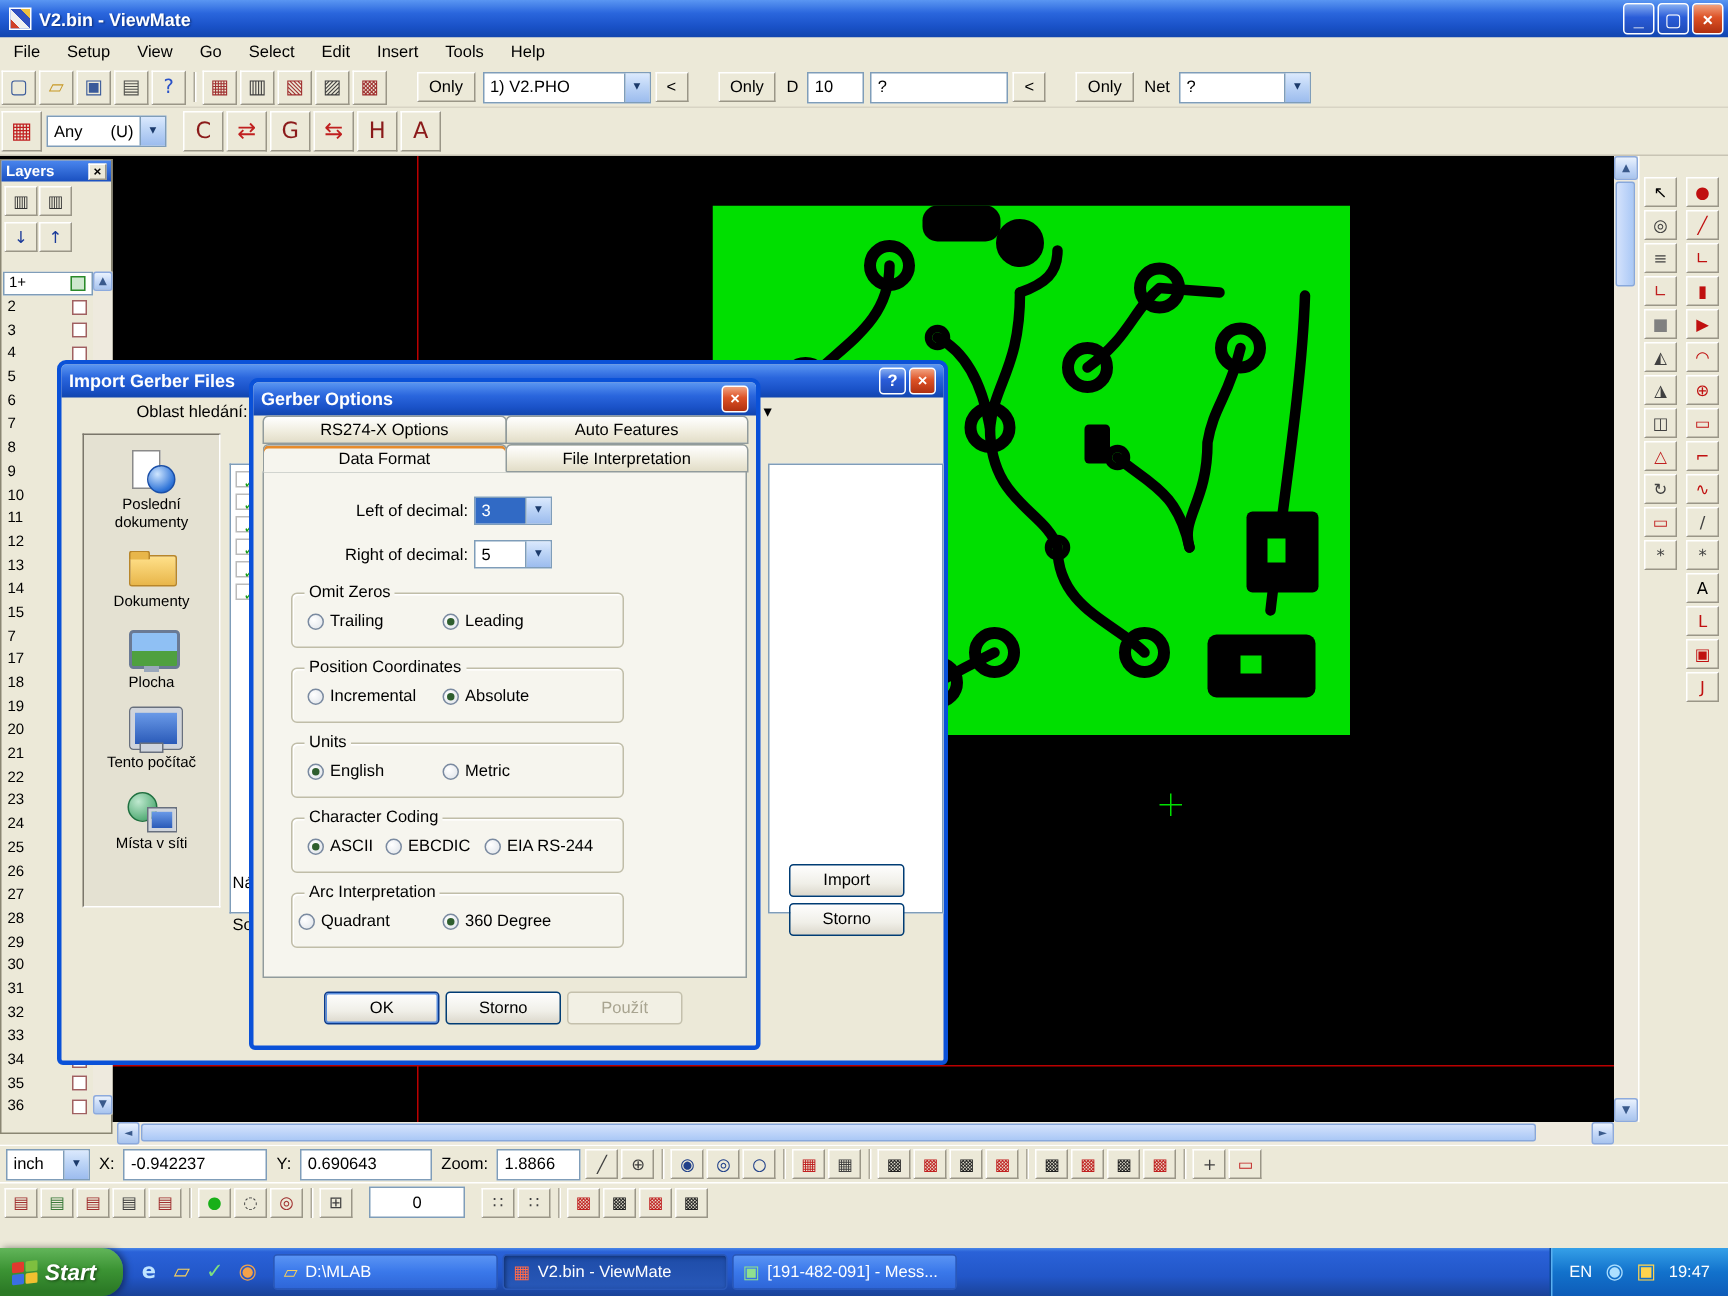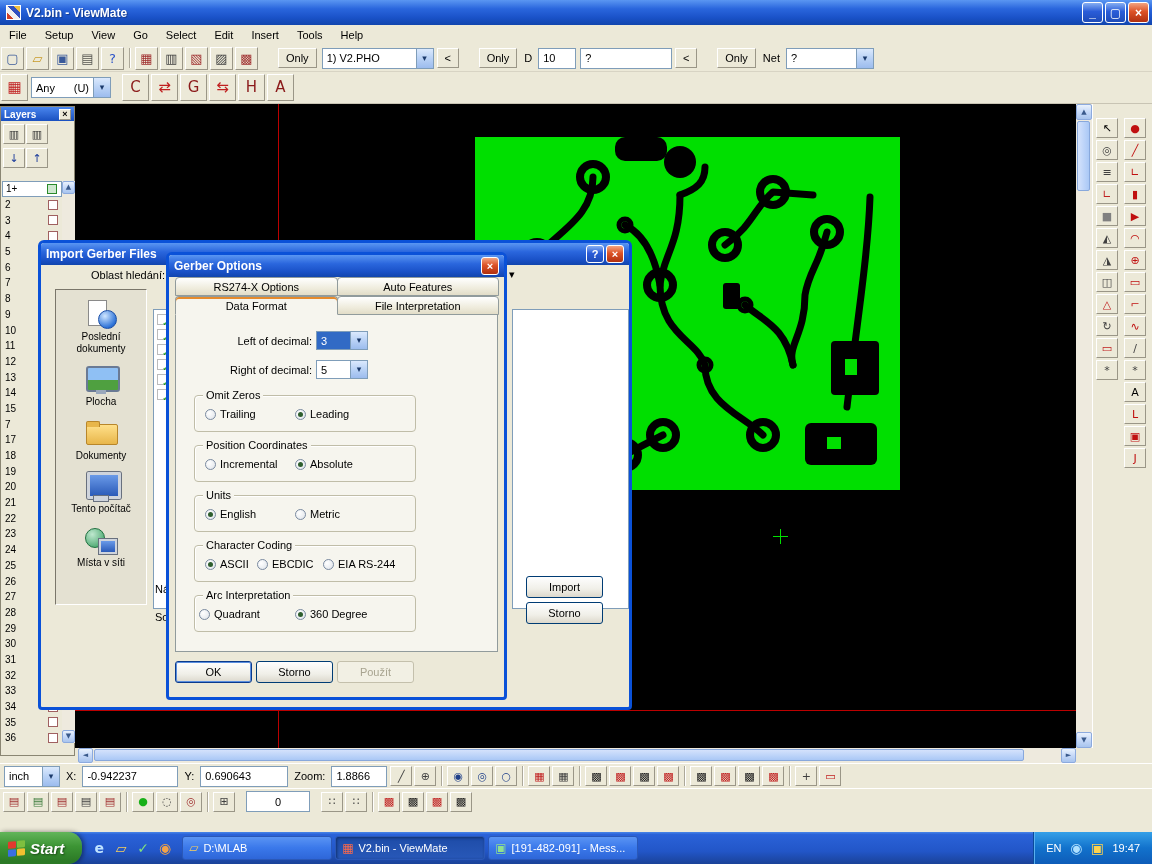--- a/index.html
+++ b/index.html
@@ -134,21 +134,21 @@
 .flabel{flex:1;text-align:right;padding-right:4px;white-space:nowrap}
 .combo.small{width:52px;height:19px;margin:0}
 .cv.sel{background:#316ac5;color:#fff}
 .group{margin:13px 0 0 18px;width:222px;height:37px;position:relative;border:1px solid #c0bda8;border-radius:4px;box-shadow:inset 1px 1px 0 #fff}
 .group.firstg{margin-top:16px}
 .glabel{position:absolute;top:-7px;left:8px;background:#f6f5ee;padding:0 3px}
 .opt{position:absolute;top:12px;display:flex;align-items:center;white-space:nowrap}
 .rb{display:inline-block;width:11px;height:11px;border-radius:50%;border:1px solid #7a8aa0;margin-right:4px;
  background:radial-gradient(circle at 35% 35%,#fff,#dde2e8)}
 .rb.on::after{content:"";display:block;width:5px;height:5px;border-radius:50%;background:#2e5e2e;margin:2px}
-#gd-btns{display:flex;gap:4px;justify-content:flex-start;margin-top:9px;padding-right:2px}
+#gd-btns{display:flex;gap:4px;justify-content:center;margin-top:9px;padding-right:2px}
 .xpbtn{min-width:77px;height:22px;border:1px solid #003c74;border-radius:3px;display:flex;align-items:center;justify-content:center;
  background:linear-gradient(#fefefe,#f0efe8 60%,#dcd8cc);font-size:11px}
 .xpbtn.default{border-color:#0a3a8c;box-shadow:inset 0 0 0 1px #5a8ede}
 .xpbtn.disabled{color:#a8a490;border-color:#c4c0ac;background:#f2f0e4;box-shadow:none}
 
 #taskbar{position:absolute;left:0;top:832px;width:100%;height:32px;display:flex;align-items:center;z-index:8;
  background:linear-gradient(#4986e8 0%,#2a62d8 8%,#2256c8 60%,#1a4298 100%)}
 #start{height:32px;display:flex;align-items:center;gap:5px;padding:0 18px 0 8px;color:#fff;
  font-style:italic;font-weight:bold;font-size:15px;text-shadow:1px 1px 2px #1a4a16;
  background:linear-gradient(#62b55a,#3c9434 45%,#2c7a26 90%);border-radius:0 14px 14px 0;box-shadow:2px 0 5px rgba(0,0,0,.45)}
@@ -753,26 +753,26 @@
       </span>
     </div>
     <span id="id-lookin-label">Oblast hledání:</span>
     <span id="id-combo-remnant" class="ca g">▾</span>
     <div id="id-places">
         <div class="place">
           <div class="pl-icon pl-recent"></div>
           <div class="pl-label">Poslední dokumenty</div>
         </div>
         <div class="place">
+          <div class="pl-icon pl-docs"></div>
+          <div class="pl-label">Dokumenty</div>
+        </div>
+        <div class="place">
           <div class="pl-icon pl-desktop"></div>
           <div class="pl-label">Plocha</div>
-        </div>
-        <div class="place">
-          <div class="pl-icon pl-docs"></div>
-          <div class="pl-label">Dokumenty</div>
         </div>
         <div class="place">
           <div class="pl-icon pl-computer"></div>
           <div class="pl-label">Tento počítač</div>
         </div>
         <div class="place">
           <div class="pl-icon pl-network"></div>
           <div class="pl-label">Místa v síti</div>
         </div>
       </div>

